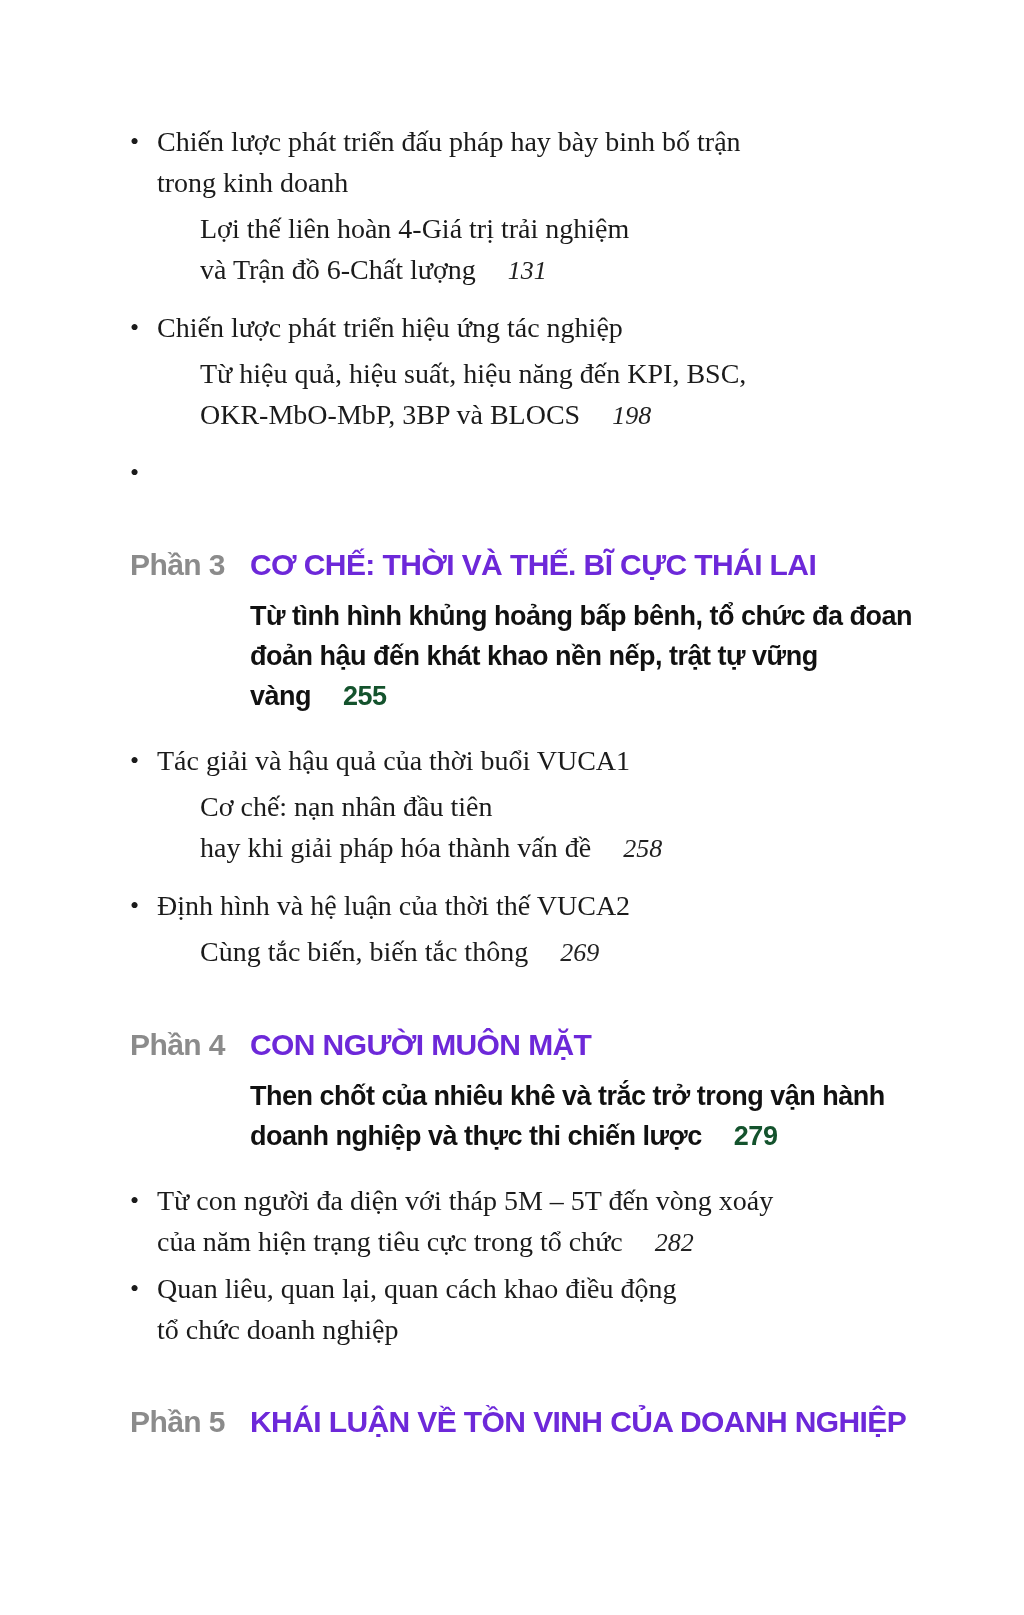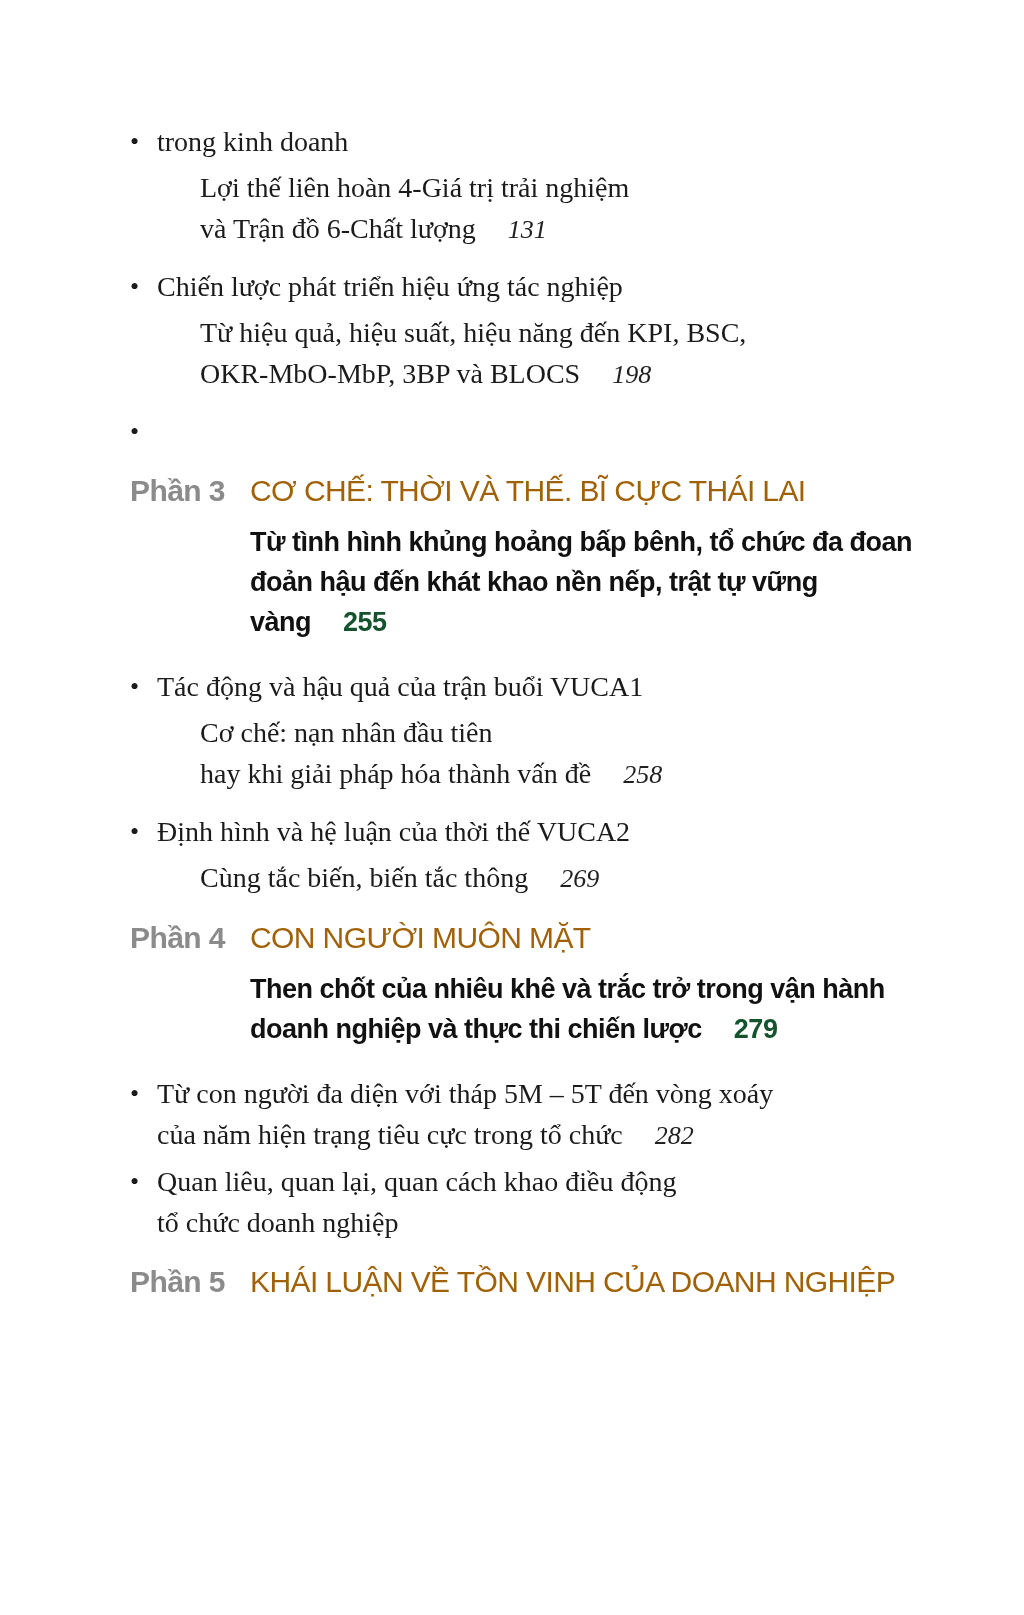--- a/index.html
+++ b/index.html
@@ -36,39 +36,39 @@
   .pagenum {
     font-style: italic;
     font-size: 26px;
     margin-left: 32px;
     color: #222222;
   }
   
   .entry.section {
     display: flex;
     font-family: "Liberation Sans", sans-serif;
-    margin-top: 20px;
+    margin-top: 53px;
     margin-bottom: 24px;
   }
   .sec-label {
     flex: 0 0 120px;
     width: 120px;
     color: #8b8b8b;
     font-weight: 700;
     font-size: 30px;
     letter-spacing: -0.6px;
     line-height: 38px;
   }
   .sec-body { flex: 1; }
   .sec-title {
-    font-weight: 400;
+    font-weight: 700;
     font-size: 30px;
     letter-spacing: -0.6px;
     line-height: 38px;
-    color: #a16207;
+    color: #6d28d9;
   }
   .sec-sub {
     font-weight: 700;
     font-size: 27px;
     letter-spacing: -0.5px;
     line-height: 40px;
     margin-top: 12px;
     color: #111111;
   }
   .sec-page {
@@ -79,20 +79,21 @@
   }
 </style>
 </head>
 <body>
 
 <div class="page">
 
   <div class="entry bullet">
     <span class="dot">•</span>
     <div class="txt">
+      <div>Chiến lược phát triển đấu pháp hay bày binh bố trận</div>
       <div>trong kinh doanh</div>
     </div>
   </div>
 
   <div class="entry sub">
     <div>Lợi thế liên hoàn 4-Giá trị trải nghiệm</div>
     <div>
       <span>và Trận đồ 6-Chất lượng</span><span class="pagenum">131</span>
     </div>
   </div>
@@ -122,21 +123,21 @@
       <div class="sec-sub">
         <div>Từ tình hình khủng hoảng bấp bênh, tổ chức đa đoan</div>
         <div><span>đoản hậu đến khát khao nền nếp, trật tự vững vàng</span><span class="sec-page">255</span></div>
       </div>
     </div>
   </div>
 
   <div class="entry bullet">
     <span class="dot">•</span>
     <div class="txt">
-      <div>Tác động và hậu quả của trận buổi VUCA1</div>
+      <div>Tác giải và hậu quả của thời buổi VUCA1</div>
     </div>
   </div>
 
   <div class="entry sub">
     <div>Cơ chế: nạn nhân đầu tiên</div>
     <div>
       <span>hay khi giải pháp hóa thành vấn đề</span><span class="pagenum">258</span>
     </div>
   </div>
 

